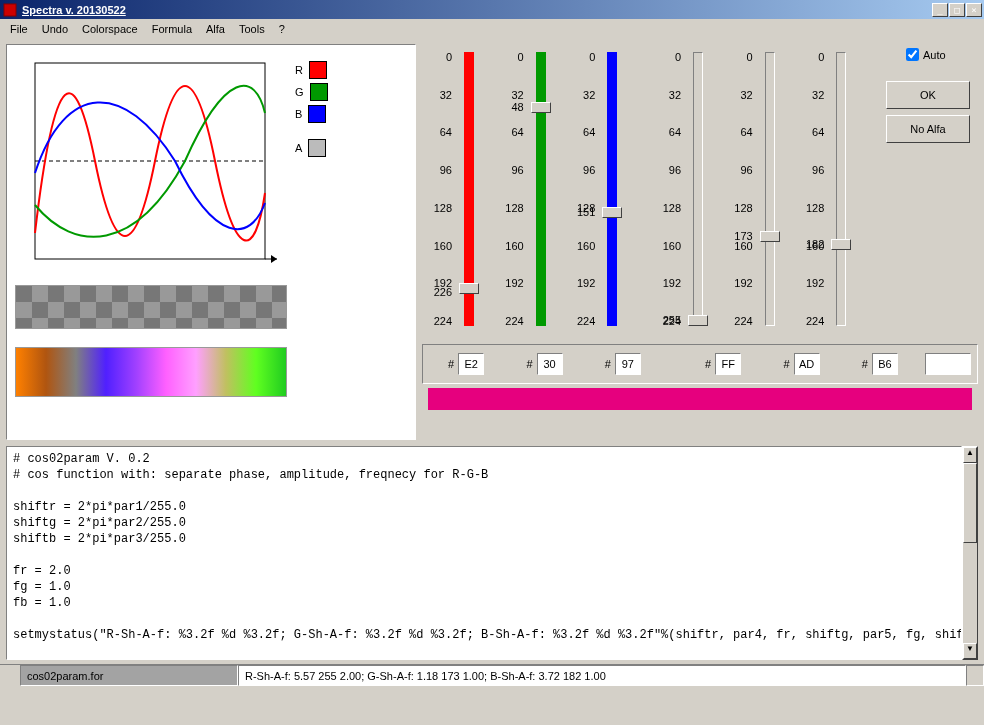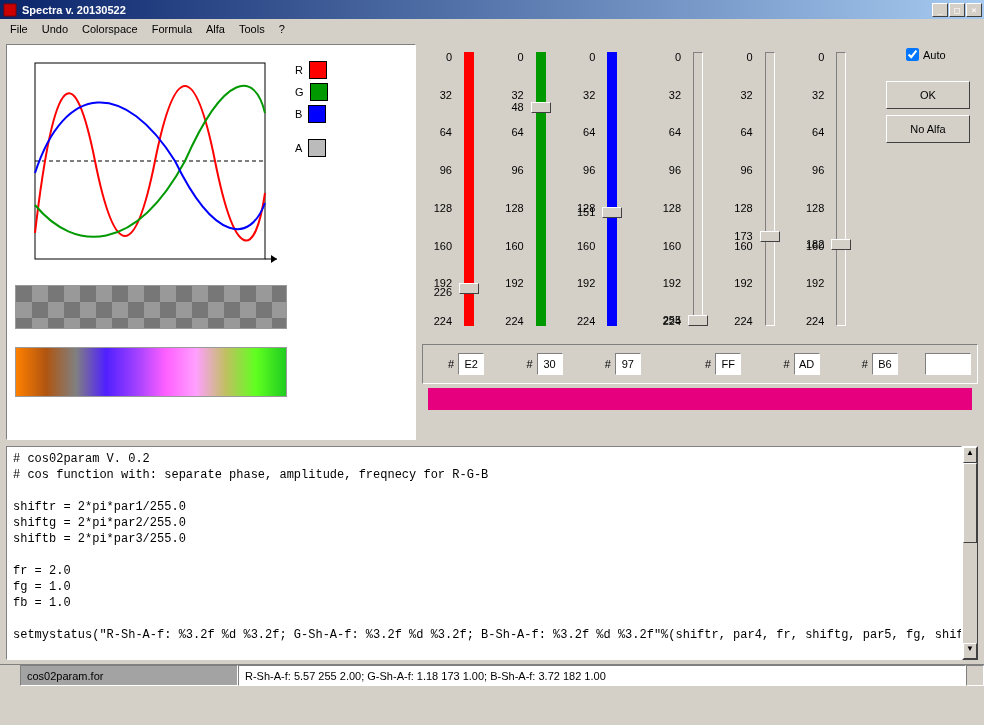--- a/index.html
+++ b/index.html
@@ -1,20 +1,20 @@
 <!DOCTYPE html>
 <html><head>
 <meta charset="utf-8">
 <style>
 * { box-sizing: border-box; margin: 0; padding: 0; }
 body { font-family: Tahoma, Arial, sans-serif; font-size: 11px; background: #d4d0c8; width: 984px; height: 725px; overflow: hidden; }
 
 .titlebar { background: linear-gradient(to right, #0a246a, #a6caf0); color: #fff; height: 19px; display: flex; align-items: center; padding: 0 2px; }
 .titlebar-icon { width: 16px; height: 16px; margin-right: 4px; display: inline-flex; align-items: center; justify-content: center; }
-.titlebar-text { flex: 1; font-weight: bold; font-size: 11px; }
+.titlebar-text { flex: 1; font-weight: bold; font-size: 11px; text-decoration: underline; }
 .win-buttons { display: flex; gap: 1px; }
 .win-btn { width: 16px; height: 14px; background: #d4d0c8; border: 1px solid; border-color: #fff #404040 #404040 #fff; display: flex; align-items: center; justify-content: center; font-size: 9px; font-family: monospace; cursor: pointer; }
 
 .menubar { background: #d4d0c8; height: 19px; display: flex; align-items: center; padding: 0 4px; gap: 2px; }
 .menu-item { padding: 2px 6px; cursor: pointer; }
 
 .content { display: flex; padding: 6px; gap: 6px; height: 408px; }
 
 .left-panel { width: 410px; background: #fff; border: 1px solid; border-color: #808080 #fff #fff #808080; padding: 8px; display: flex; flex-direction: column; }
 .graph-area { display: flex; gap: 8px; }

